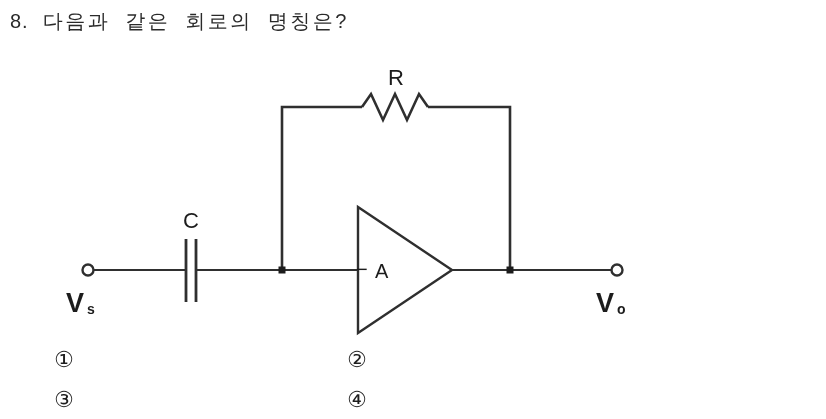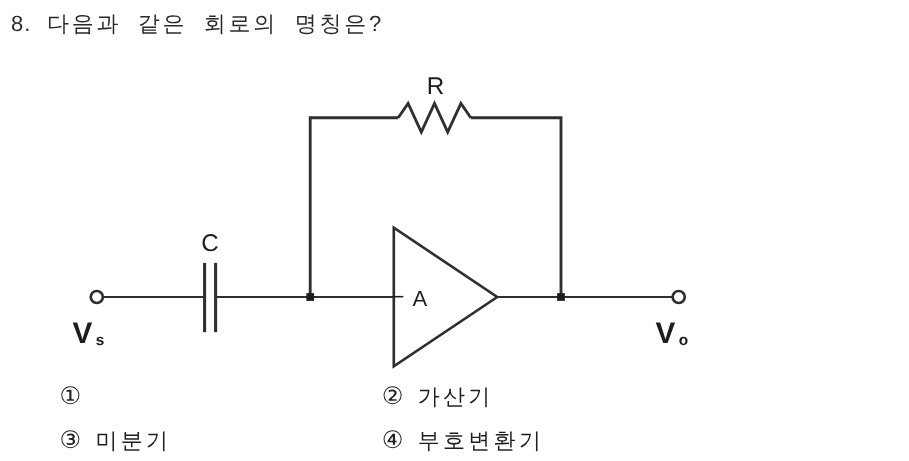--- a/index.html
+++ b/index.html
@@ -116,24 +116,21 @@
     <text x="617" y="314" class="lbl-voltage-sub">o</text>
     <text x="356" y="276" class="lbl-gain">−</text>
     <text x="375" y="278" class="lbl-gain">A</text>
   </svg>
 
   <div class="choice-row choice-1">
     <span class="choice-marker">①</span>
   </div>
   <div class="choice-row choice-2">
     <span class="choice-marker">②</span>
-    <span class="choice-label">가산기</span>
   </div>
   <div class="choice-row choice-3">
     <span class="choice-marker">③</span>
-    <span class="choice-label">미분기</span>
   </div>
   <div class="choice-row choice-4">
     <span class="choice-marker">④</span>
-    <span class="choice-label">부호변환기</span>
   </div>
 
 </div>
 
 </body></html>

